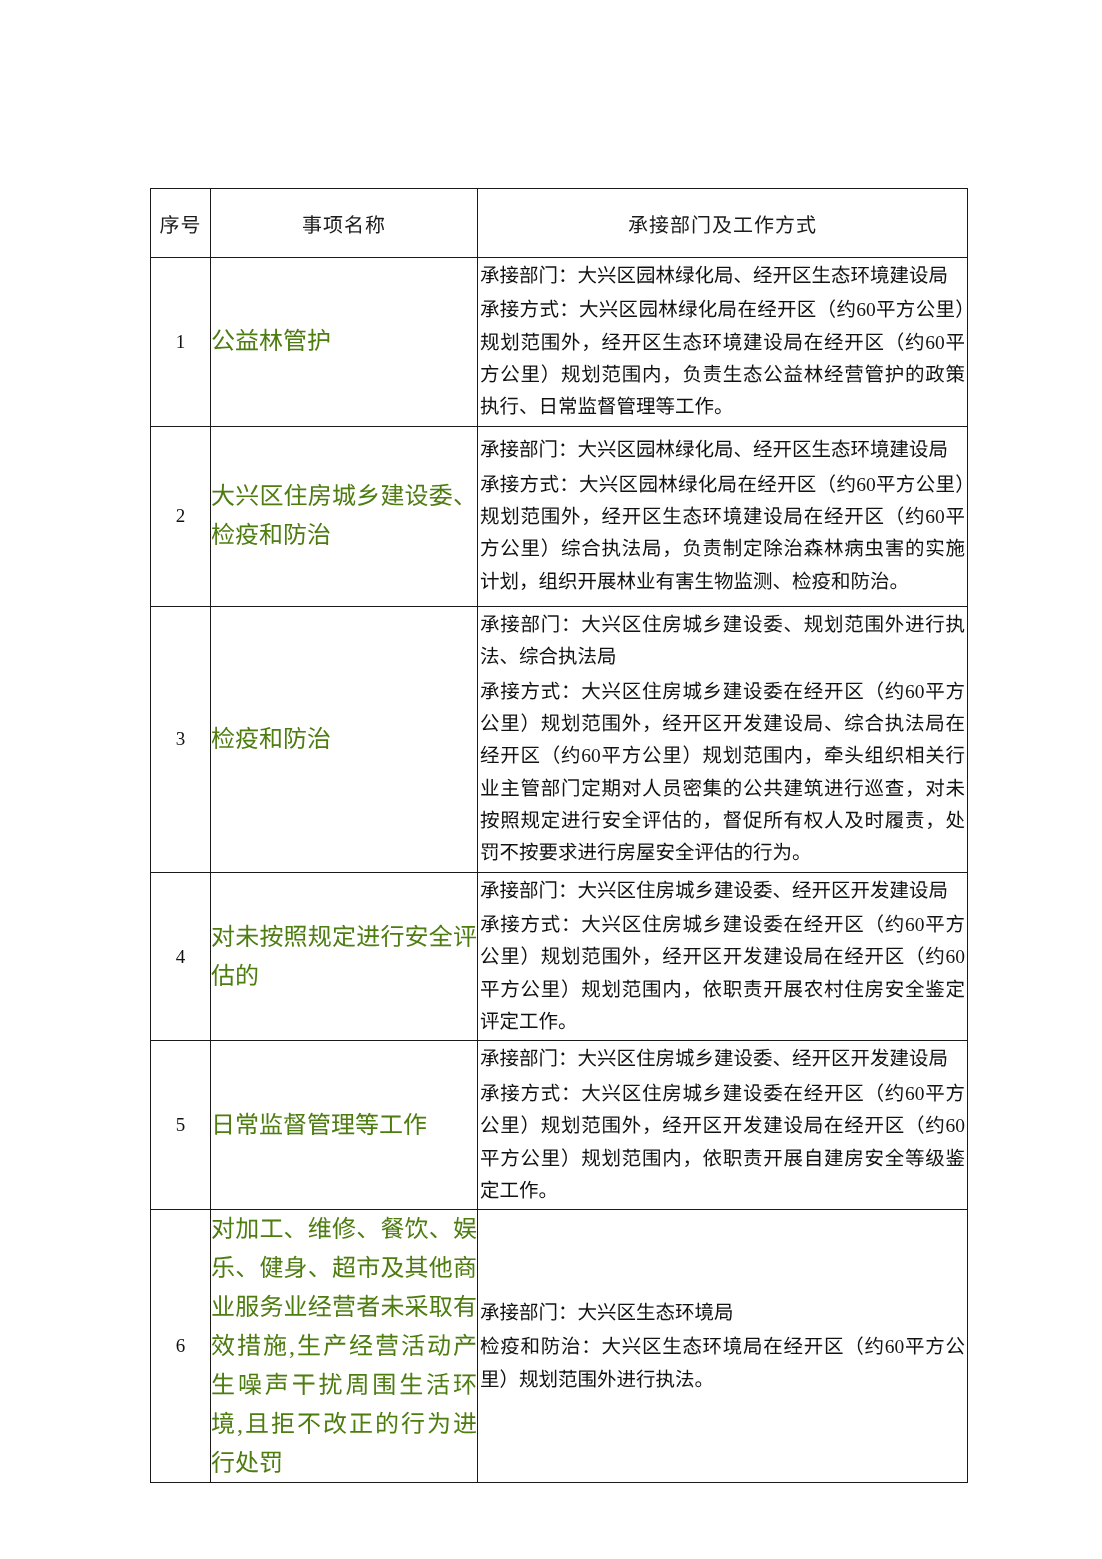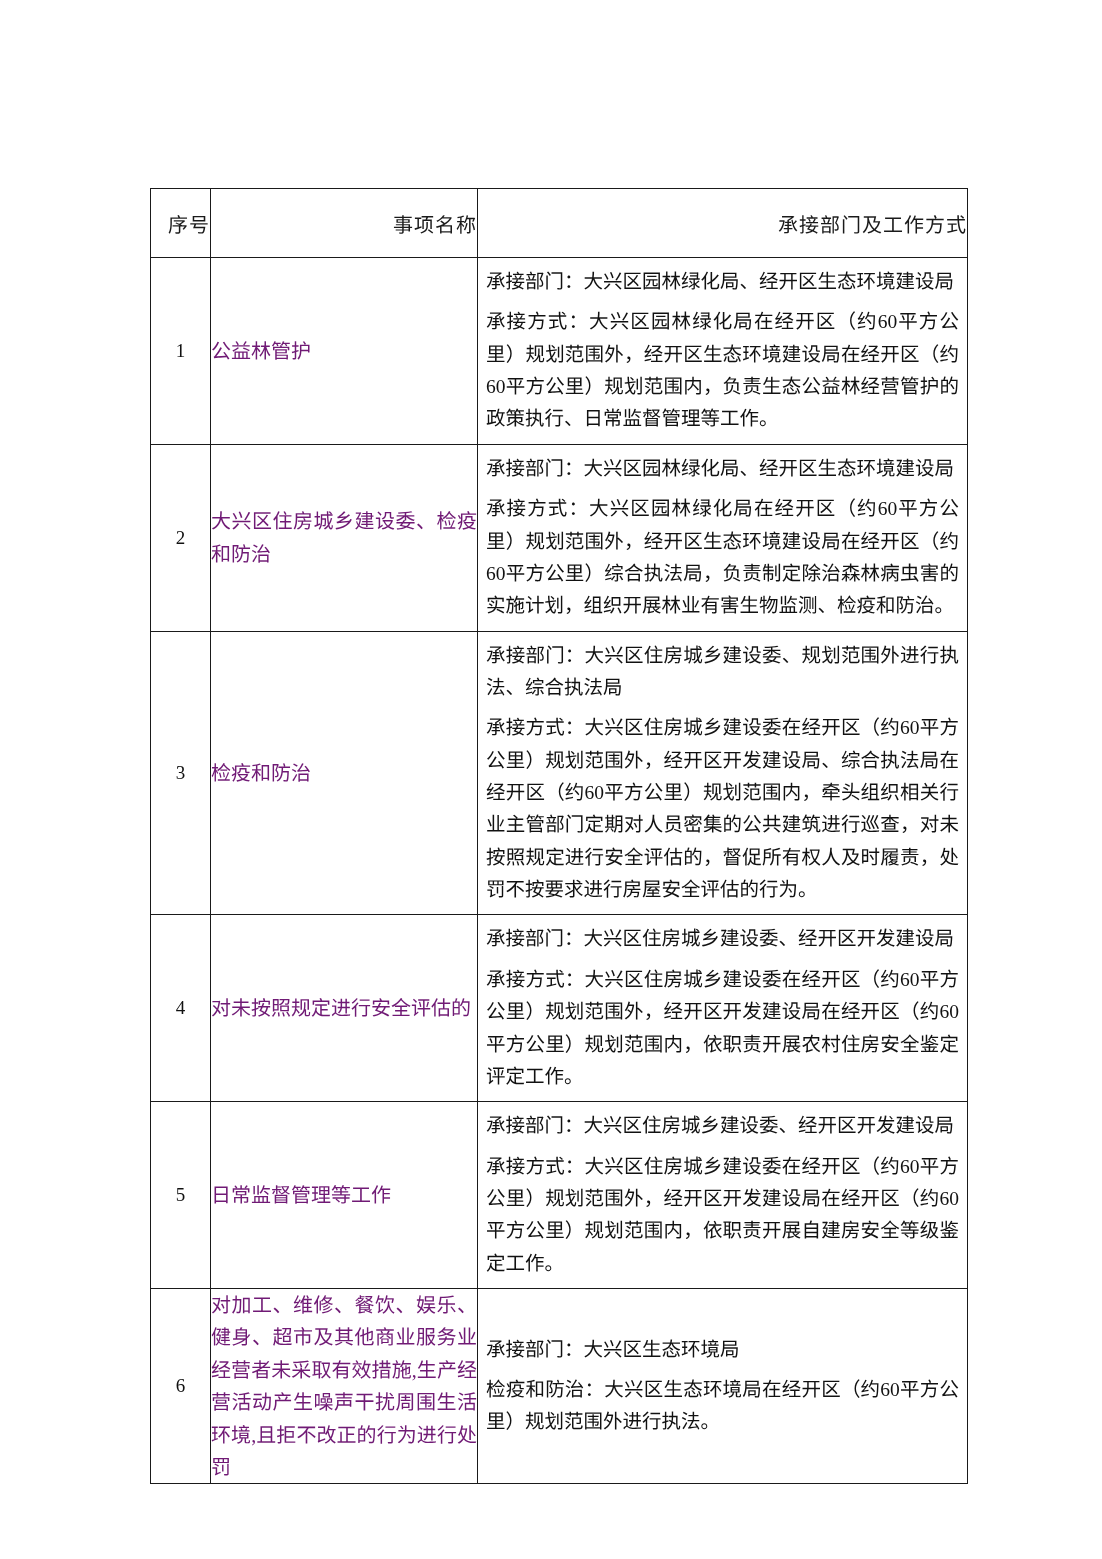--- a/index.html
+++ b/index.html
@@ -42,57 +42,57 @@
   .doc-table td {
     border: 1px solid #1a1a1a;
     vertical-align: middle;
     padding: 0;
     font-weight: normal;
   }
 
   
   .hdr-cell {
     height: 68px;
-    text-align: right;
+    text-align: center;
     font-size: 20px;
     font-weight: bold;
     letter-spacing: 1px;
     font-family: "Liberation Sans", "DejaVu Sans", sans-serif;
     color: #1a1a1a;
   }
 
   
   .seq-cell {
     text-align: center;
     font-size: 19px;
     font-family: "Liberation Serif", "DejaVu Serif", serif;
     color: #111111;
   }
 
   
   .name-cell {
-    font-size: 20px;
+    font-size: 24px;
     line-height: 1.62;
     padding: 6px 14px 6px 16px;
     text-align: justify;
     text-justify: inter-character;
-    color: #701a75;
+    color: #4d7c0f;
   }
 
   
   .dept-cell {
     font-size: 19.5px;
     line-height: 1.66;
     padding: 10px 12px 10px 14px;
     text-align: justify;
     text-justify: inter-character;
     color: #111111;
   }
   .dept-cell p {
-    margin: 8px;
+    margin: 2px;
   }
 
   
   tr[data-row="h"]  .hdr-cell { height: 68px; }
 
   .page-footer {
     position: absolute;
     left: 150px;
     top: 1452px;
     width: 240px;

